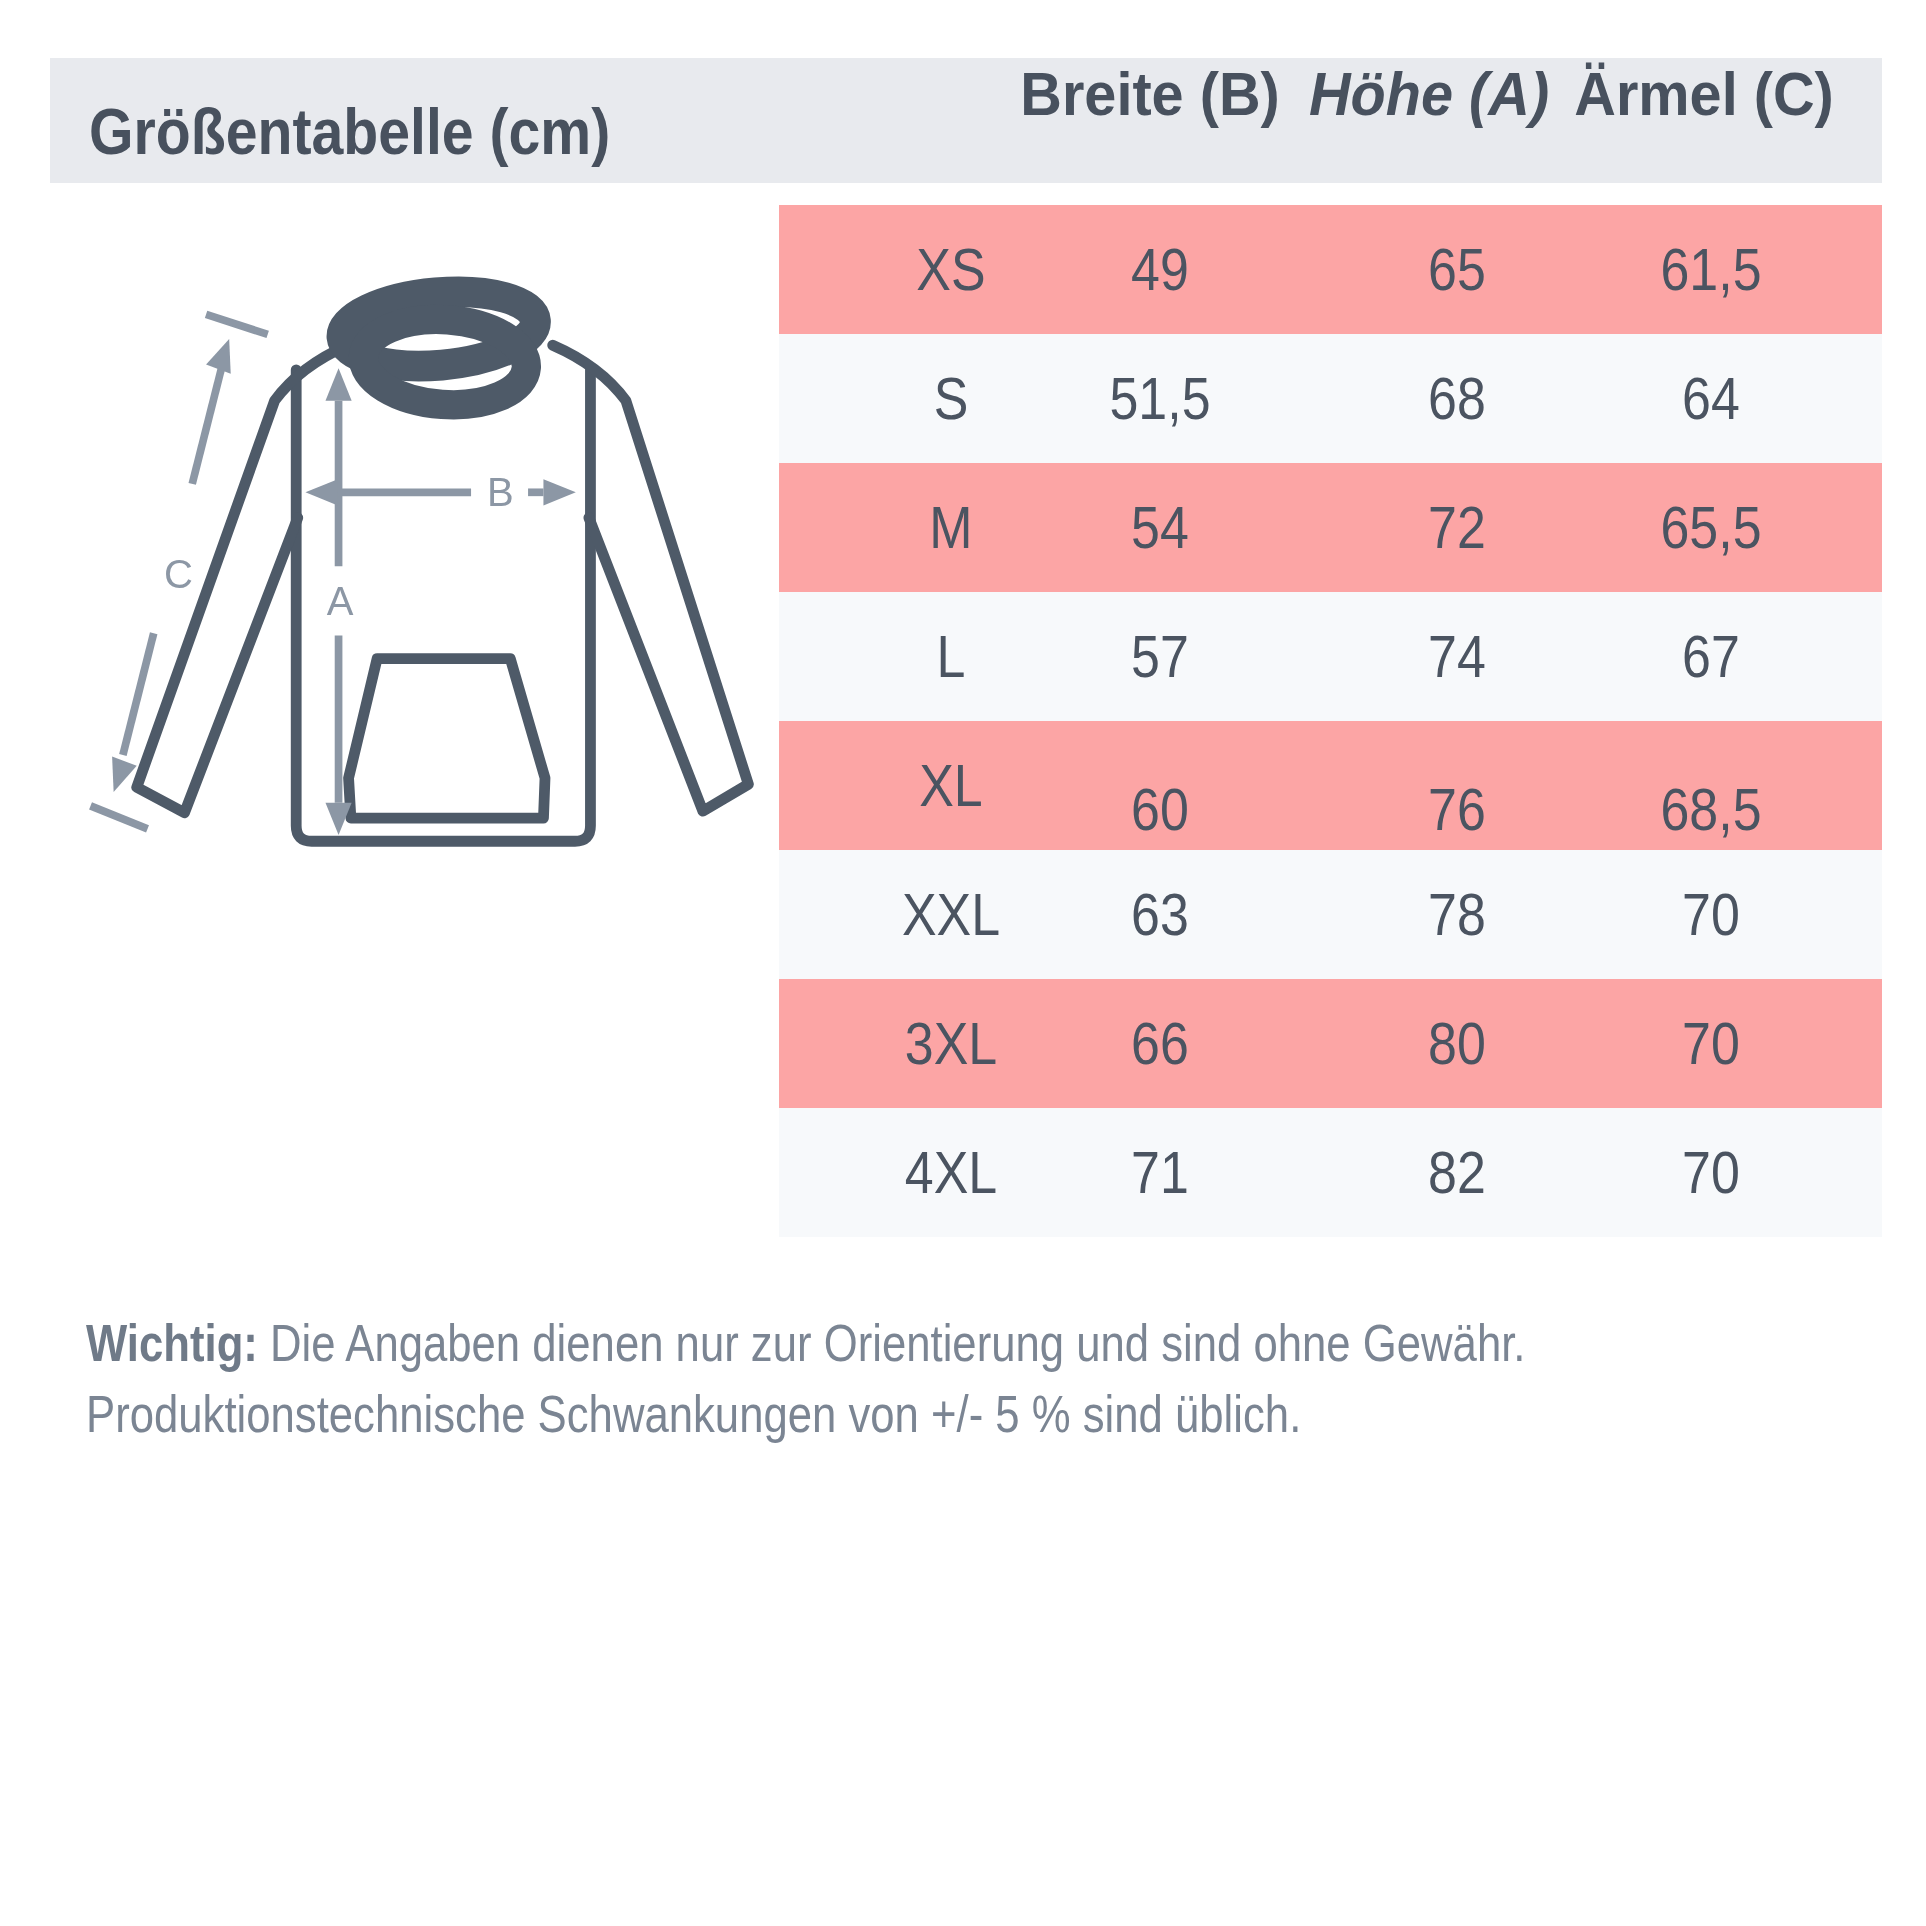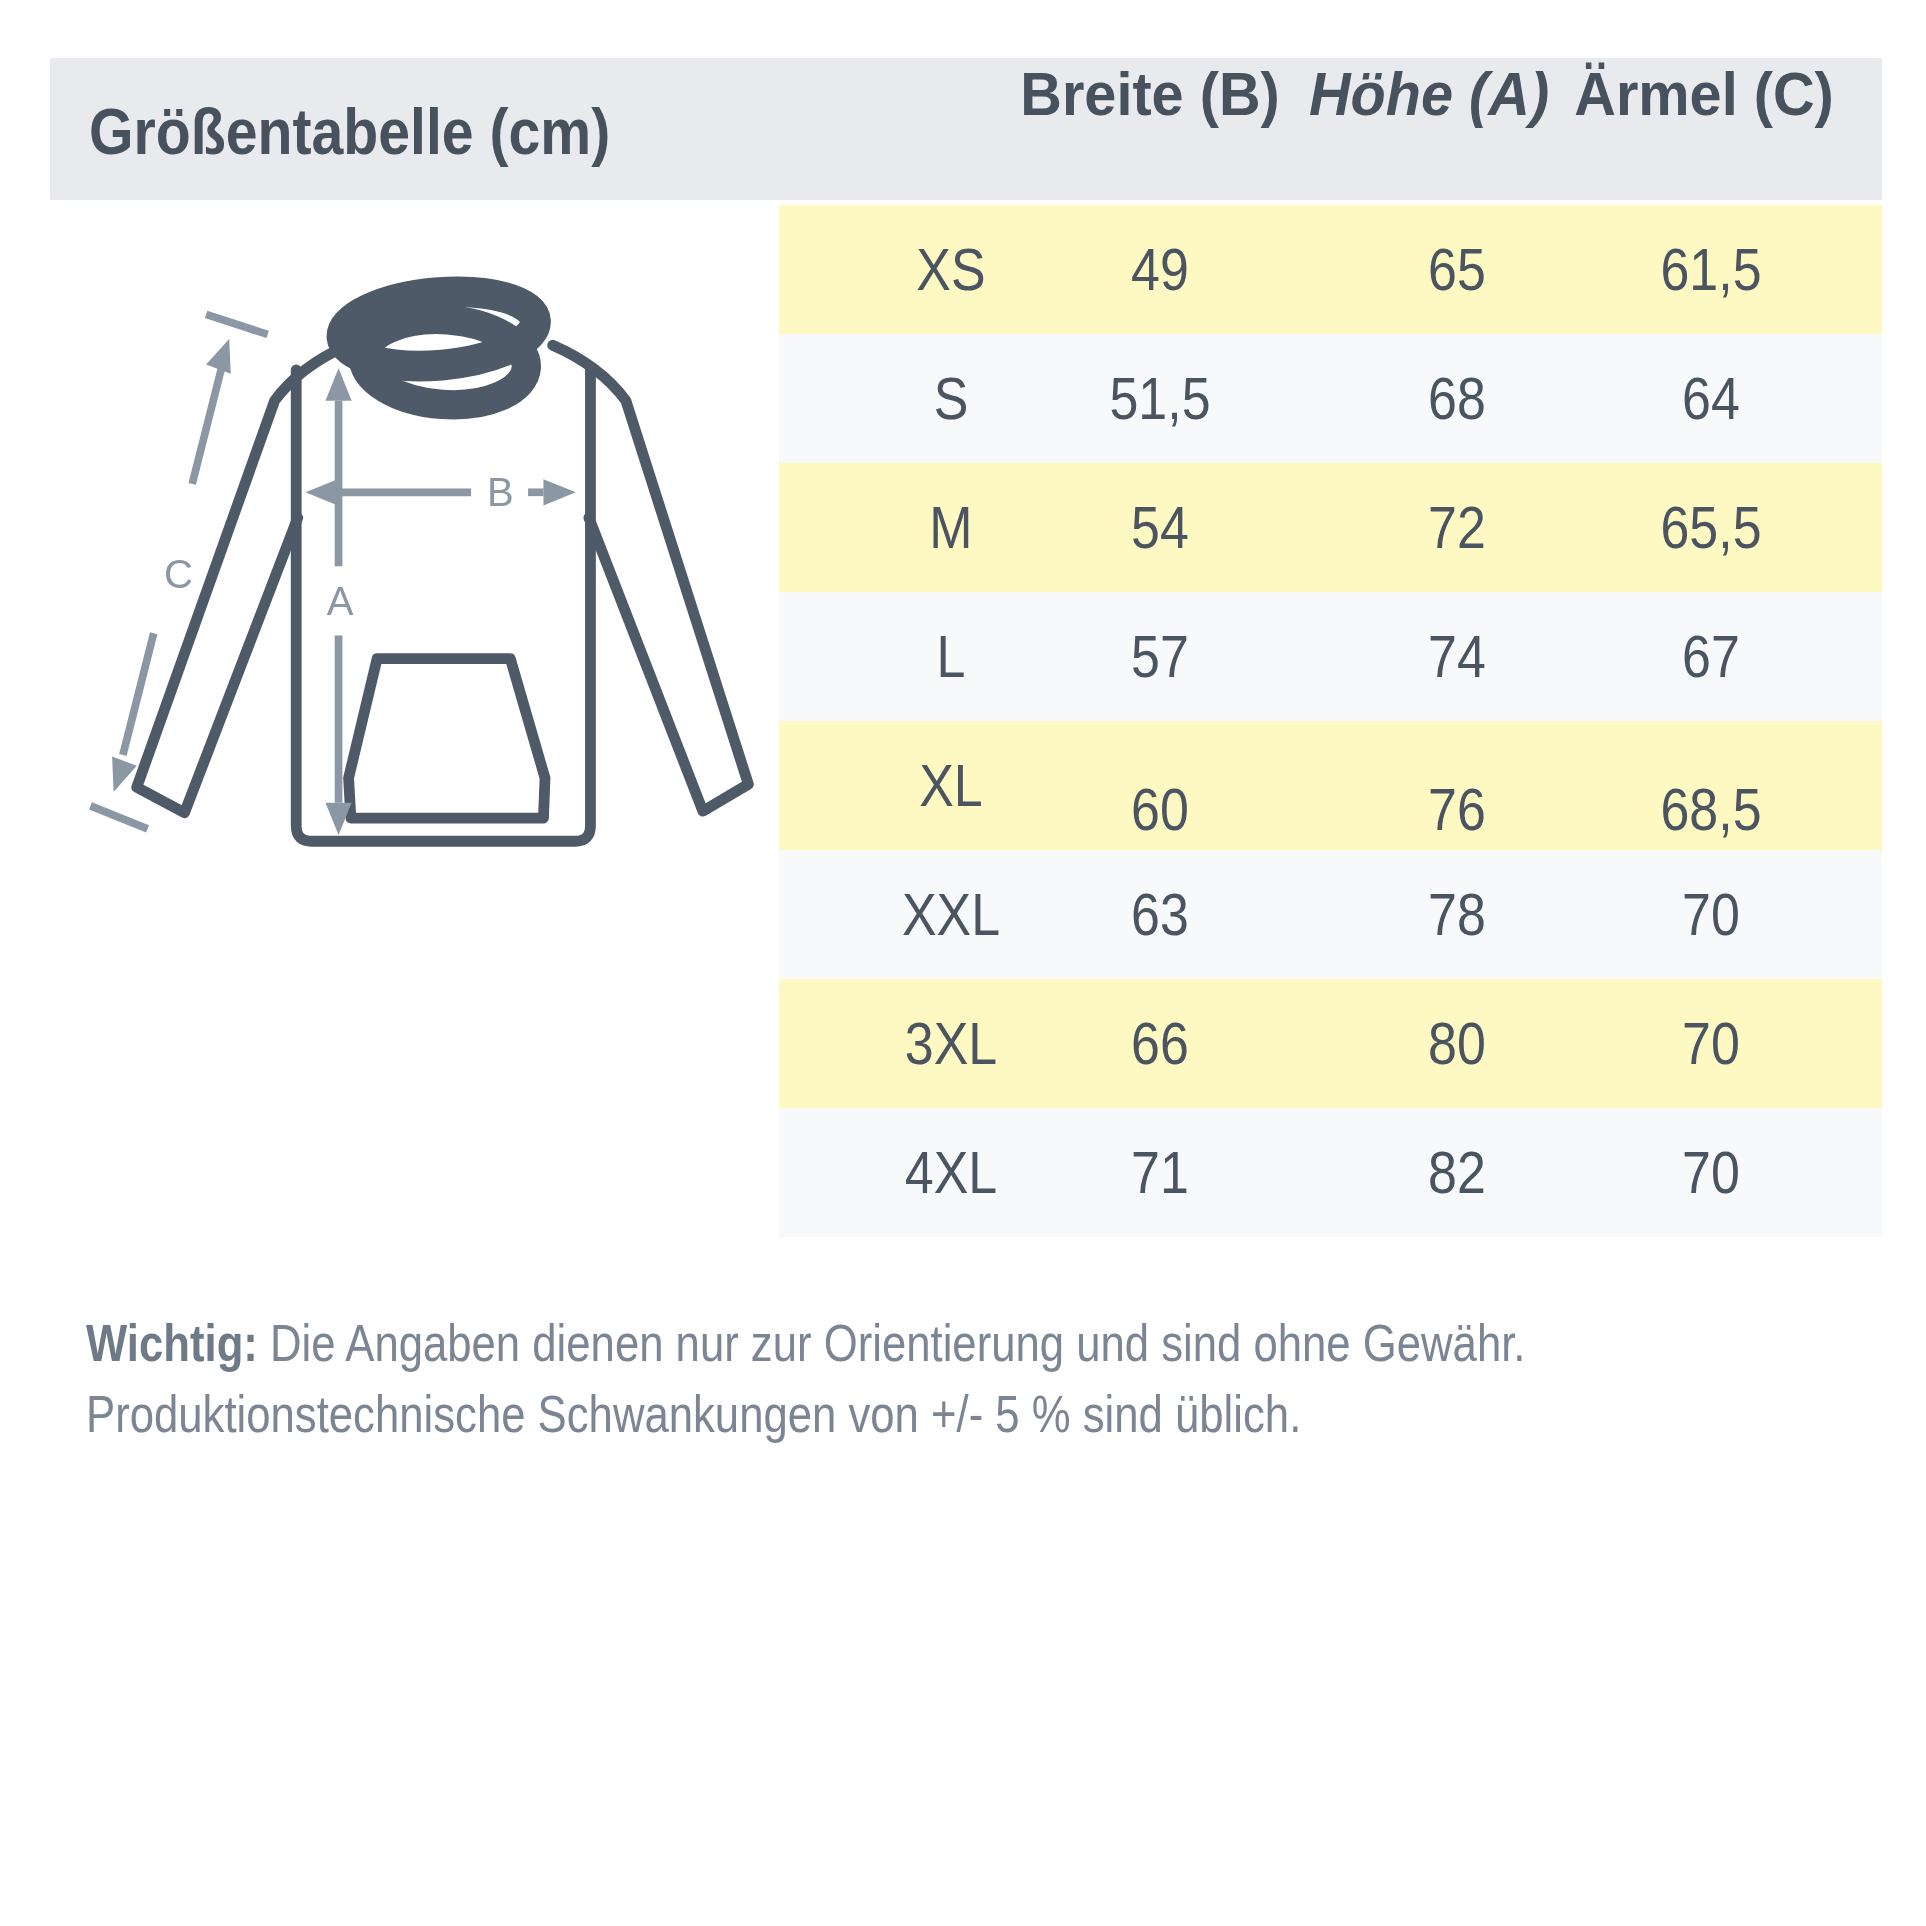--- a/index.html
+++ b/index.html
@@ -2,42 +2,42 @@
 <html style="font-size:12.3px"><head>
 <meta charset="utf-8">
 <style>
   html,body { margin:0; padding:0; background:#ffffff; }
   .page {
     position:relative; width:1926px; height:1926px; background:#ffffff;
     font-family:"Liberation Sans", sans-serif; overflow:hidden;
   }
   
   .band {
-    position:absolute; left:50px; top:58px; width:1832px; height:142px;
+    position:absolute; left:50px; top:58px; width:1832px; height:125px;
     background:#e8eaee;
   }
   .band-title {
     position:absolute; left:39px; top:0; height:147px; display:flex; align-items:center;
     font-size:65px; font-weight:700; color:#48515e; white-space:nowrap;
   }
   .band-title .sx { display:inline-block; transform:scaleX(0.88); transform-origin:left center; }
   .band-col {
     position:absolute; top:0; height:147px; display:flex; align-items:flex-start;
     transform:translateX(-50%); font-size:62px; font-weight:700; color:#48515e; white-space:nowrap;
   }
   .band-col .sx { display:inline-block; transform:scaleX(0.93); transform-origin:center center; }
   .col-breite { left:1100px; }  
   .col-hoehe  { left:1379px;font-style:italic; }  
   .col-aermel { left:1654px; }  
 
   
   .rows {
     position:absolute; left:779px; top:205px; width:1103px;
   }
-  .trow { position:relative; width:100%; height:129px; background:#fef9c3; }
+  .trow { position:relative; width:100%; height:129px; background:#fca5a5; }
   .trow:nth-child(even) { background:#f7f9fb; }
   .cell {
     position:absolute; top:50%; transform:translate(-50%,-50%);
     font-size:59px; color:#4b5461; white-space:nowrap;
   }
   .cell .sx { display:inline-block; transform:scaleX(0.88); transform-origin:center center; }
   .c-size { left:15.6%; }
   .c-b    { left:34.5%; }
   .c-h    { left:61.5%; }
   .c-a    { left:84.5%; }

